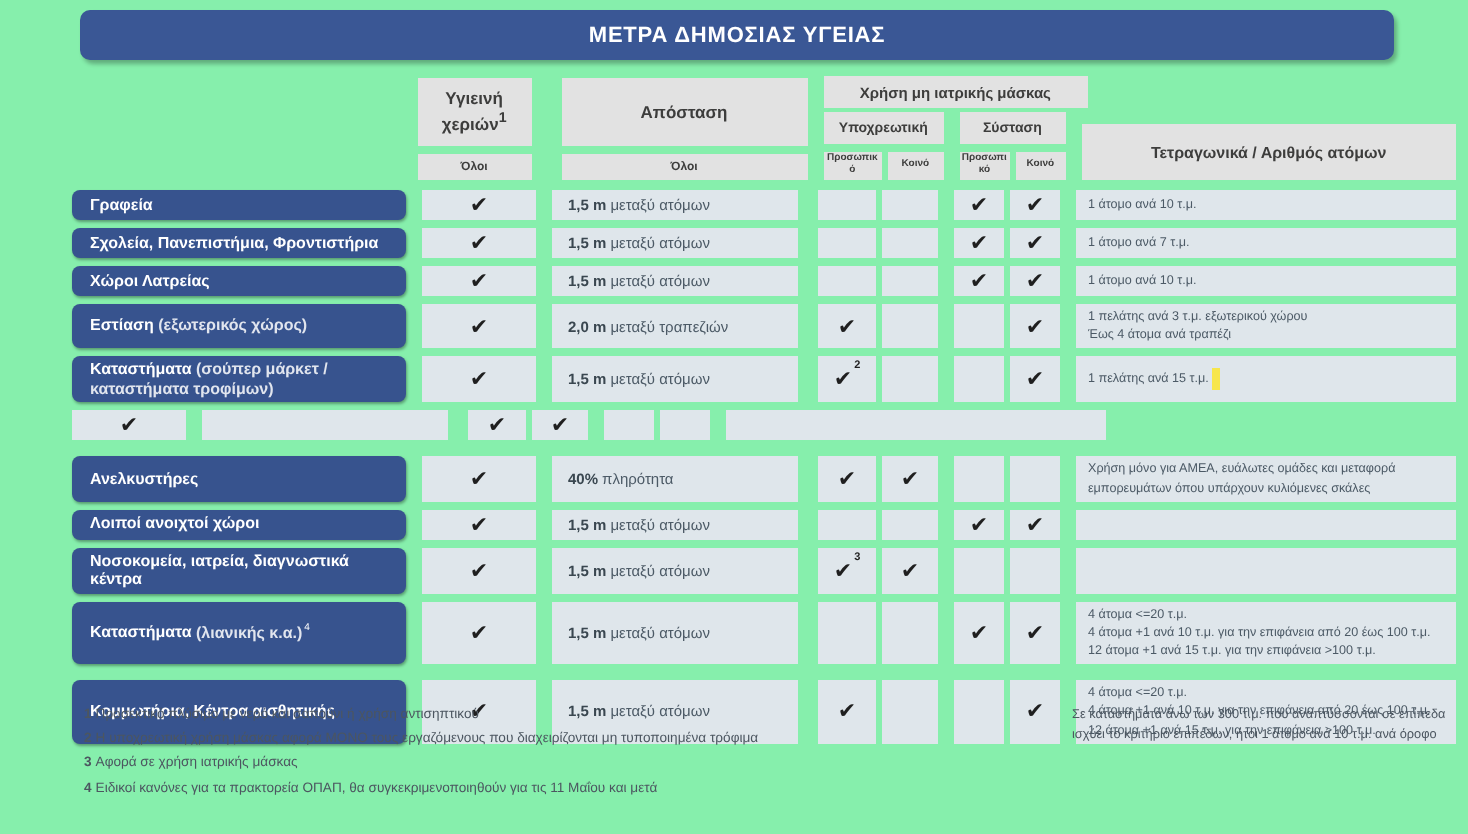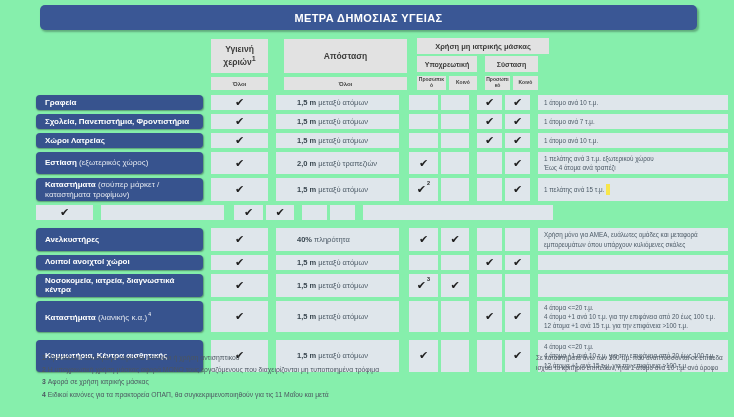--- a/index.html
+++ b/index.html
@@ -43,23 +43,23 @@
   .hb-sq{height:28px;margin-top:22px;font-weight:bold;font-size:8px}
 
   
   .drow{display:flex;margin-top:4px;align-items:stretch}
   .drow.big-gap{margin-top:8px}
   .cell{background:var(--cell);display:flex;align-items:center;justify-content:center;
     color:var(--celltext);min-height:15px}
   .c-lbl.cell{background:var(--rowblue);border-radius:4px;color:#fff;justify-content:flex-start;
     padding:2px 5px 2px 9px;font-size:8px;line-height:1.2;box-shadow:0.5px 1px 1.5px rgba(0,0,0,.35)}
   .lb{font-weight:bold}
-  .ls{font-weight:normal;opacity:.85}
+  .ls{font-weight:bold;opacity:.85}
   .c-lbl sup{font-size:5px;margin-left:1px}
-  .c-dist.cell{justify-content:flex-start;padding-left:21px;font-size:7.5px}
+  .c-dist.cell{justify-content:flex-start;padding-left:8px;font-size:7.5px}
   .c-dist b{color:#3a4750;margin-right:2px}
   .c-sq.cell{justify-content:flex-start;text-align:left;font-size:6.3px;line-height:1.45;
     padding:2px 6px;white-space:pre-line}
   .chk{font-family:"DejaVu Sans",sans-serif;font-weight:bold;font-size:11px;color:var(--check);line-height:1}
   .csup{font-size:5.5px;font-weight:bold;color:var(--check);margin-left:1px;align-self:flex-start;margin-top:2px}
   .hl{display:inline-block;width:4px;height:11px;background:#F7E64B;margin-left:2px;flex:0 0 auto}
 
   
   .rh20 .cell{min-height:20px}
   .rh22 .cell{min-height:22px}
@@ -104,20 +104,23 @@
           <div class="hbox hb-rec">Σύσταση</div>
         </div>
         <div class="mask-sub">
           <div class="hbox hb-sub" style="width:29px;margin-right:3px">Προσωπικό</div>
           <div class="hbox hb-sub" style="width:28px;margin-right:8px">Κοινό</div>
           <div class="hbox hb-sub" style="width:25px;margin-right:3px">Προσωπικό</div>
           <div class="hbox hb-sub" style="width:25px">Κοινό</div>
         </div>
       </div>
 
+      <div class="hcol" style="width:190px">
+        <div class="hbox hb-sq">Τετραγωνικά / Αριθμός ατόμων</div>
+      </div>
     </div>
 
     <div class="drow" style="margin-top:5px">
       <div class="cell c-lbl">
           <span><span class="lb">Γραφεία</span><span class="ls"></span></span>
         </div>
       <div class="cell c-hyg">
           <span class="chk">✔</span>
         </div>
       <div class="cell c-dist">

